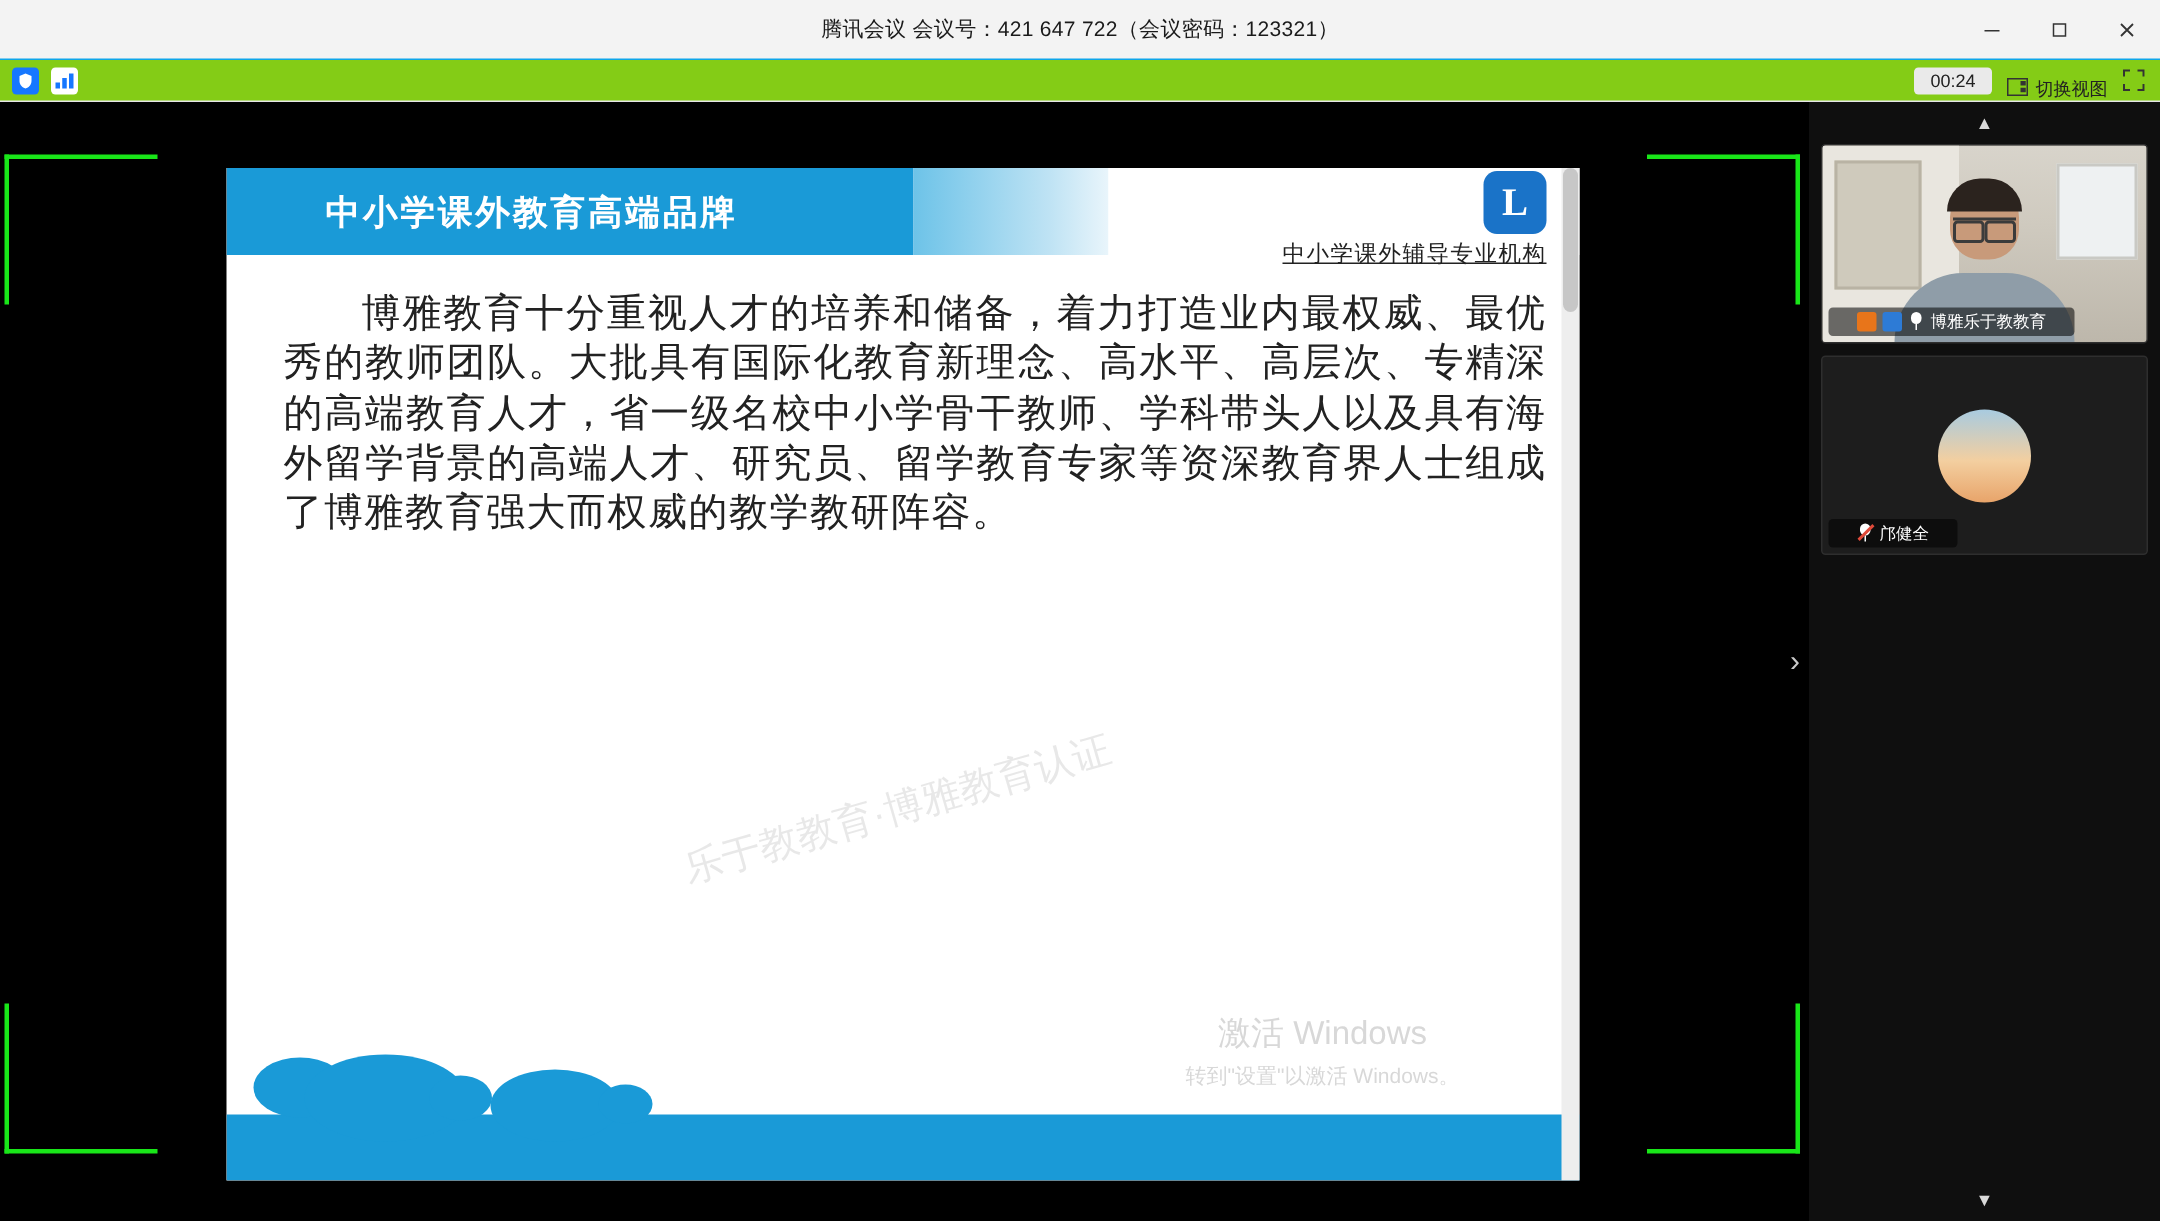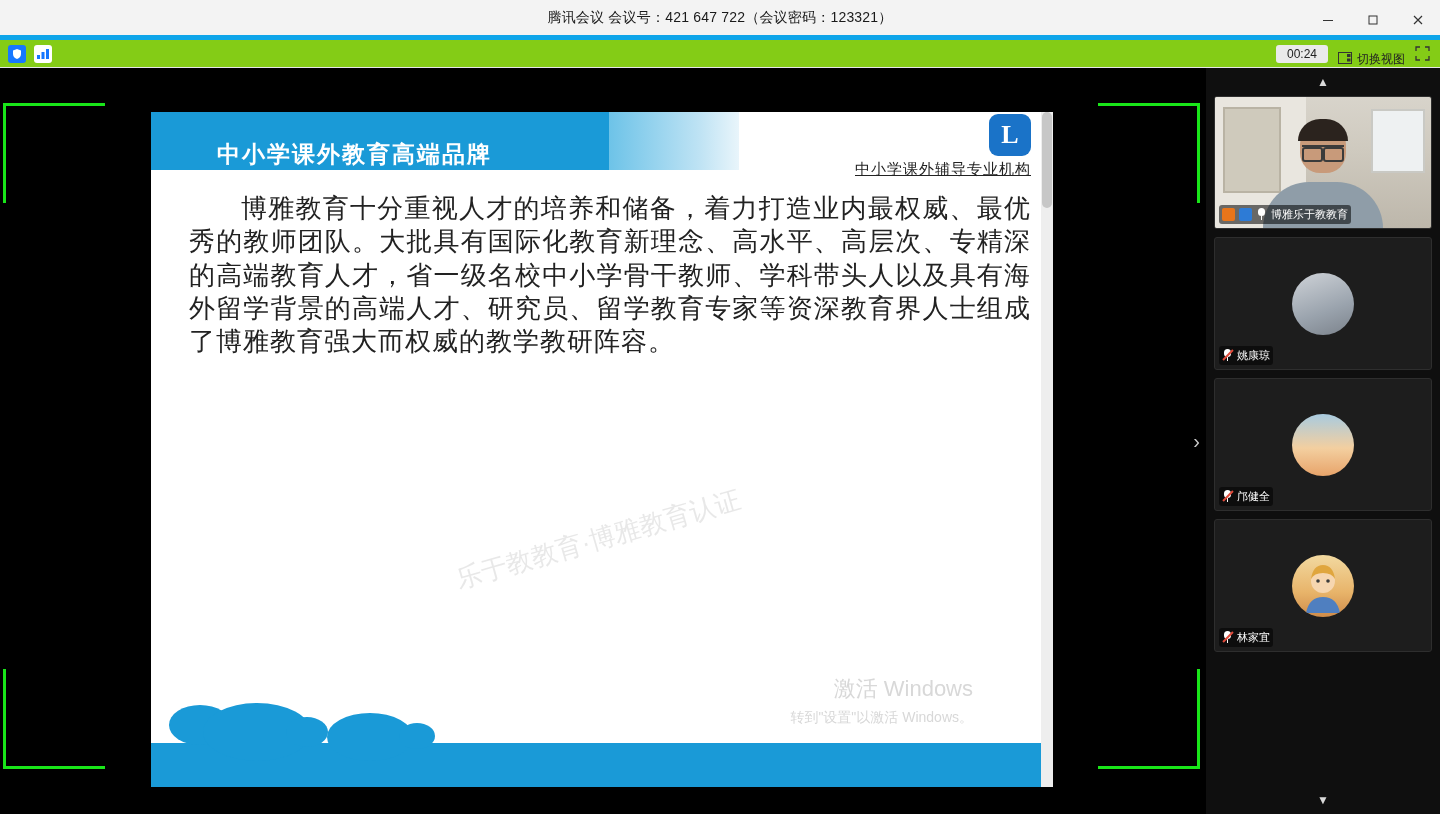--- a/index.html
+++ b/index.html
@@ -6,21 +6,21 @@
   html, body {
     width: 1440px; height: 814px;
     background: #000;
     font-family: "Liberation Sans", sans-serif;
     overflow: hidden;
   }
 
   
   .titlebar {
     position: absolute; top: 0; left: 0; width: 1440px; height: 40px;
-    background: #f3f3f3; border-bottom: 5px solid #0ea5e9;
+    background: #f3f3f3; border-bottom: 1px solid #0ea5e9;
     display: flex; align-items: center; justify-content: center;
   }
   .titlebar-text {
     font-size: 14px; color: #1a1a1a; letter-spacing: .2px;
   }
   .win-controls {
     position: absolute; right: 0; top: 0; height: 40px; display: flex;
   }
   .win-btn {
     width: 45px; height: 40px; display: flex; align-items: center; justify-content: center;
@@ -71,21 +71,21 @@
   }
 
   
   .slide {
     position: absolute; left: 151px; top: 44px; width: 902px; height: 675px;
     background: #fff; overflow: hidden;
   }
   .slide-header { position: relative; height: 58px; width: 100%; display: flex; }
   .hdr-blue {
     width: 458px; height: 58px; background: #1a9ad7;
-    display: flex; align-items: flex-end;
+    display: flex; align-items: center;
   }
   .hdr-blue span {
     color: #fff; font-size: 23px; font-weight: bold; letter-spacing: 2px; padding-left: 66px;
   }
   .hdr-mid { width: 130px; background: linear-gradient(90deg,#6dc3e8 0%, #bfe3f4 70%, #e9f5fb 100%); }
   .hdr-rest { flex: 1; background: #fff; }
   .logo-wrap {
     position: absolute; right: 22px; top: 2px; display: flex; align-items: flex-start; gap: 8px;
   }
   .logo-mark {
@@ -113,21 +113,21 @@
     position: absolute; left: 300px; top: 410px;
     transform: rotate(-16deg);
     color: rgba(150,150,150,.22); font-size: 26px; white-space: nowrap;
     pointer-events: none;
   }
 
   
   .activate {
     position: absolute; right: 80px; bottom: 60px; text-align: center; color: #d8d8d8;
   }
-  .activate .l1 { font-size: 22px; text-align: right; }
+  .activate .l1 { font-size: 22px; }
   .activate .l2 { font-size: 14px; margin-top: 5px; }
 
   
   .slide-footer { position: absolute; left: 0; bottom: 0; width: 100%; height: 130px; }
   .cloud-band { position: absolute; bottom: 0; width: 100%; height: 44px; background: #1a9ad7; }
   .cloud { position: absolute; background: #1a9ad7; border-radius: 50%; }
 
   
   .slide-scroll {
     position: absolute; right: 0; top: 0; width: 12px; height: 100%; background: #eee;
@@ -144,21 +144,21 @@
     color: #d9d9d9; font-size: 12px;
   }
   .tiles { position: absolute; top: 28px; left: 0; width: 234px; height: 690px; overflow: hidden; }
   .tile {
     position: relative; margin: 0 8px 8px 8px; height: 133px; border-radius: 3px;
     background: #1d1d1d; border: 1px solid #2e2e2e; overflow: hidden;
   }
   .tile.video { background: #6d6a62; }
   .tile-label {
     position: absolute; left: 4px; bottom: 4px; display: flex; align-items: center; gap: 4px;
-    background: rgba(0,0,0,.55); border-radius: 3px; padding: 2px 3px;
+    background: rgba(0,0,0,.55); border-radius: 3px; padding: 2px 19px;
     color: #fff; font-size: 11px; max-width: 200px; white-space: nowrap; overflow: hidden;
   }
   .badge { width: 13px; height: 13px; border-radius: 2px; display: inline-block; }
   .badge.host { background: #e8751a; }
   .badge.share { background: #2d7bd6; }
   .mic {
     width: 11px; height: 13px; display: inline-block; position: relative;
   }
   .mic .cap { position: absolute; left: 2px; top: 0; width: 7px; height: 8px; background: #fff; border-radius: 4px; }
   .mic .stand { position: absolute; left: 5px; top: 8px; width: 1px; height: 4px; background: #fff; }
@@ -321,59 +321,29 @@
         <span class="badge share"></span>
         <span class="mic">
           <span class="cap"></span>
             <span class="stand"></span>
         </span>
         <span>博雅乐于教教育</span>
       </div>
     </div>
 
 
-    <div class="tile">
-      <div class="avatar av-photo1"></div>
-      <div class="tile-label">
-        <span class="mic muted">
-          <span class="cap"></span>
-            <span class="stand"></span>
-            <span class="slash"></span>
-        </span>
-        <span>姚康琼</span>
-      </div>
-    </div>
 
     <div class="tile">
       <div class="avatar av-photo2"></div>
       <div class="tile-label">
         <span class="mic muted">
           <span class="cap"></span>
             <span class="stand"></span>
             <span class="slash"></span>
         </span>
         <span>邝健全</span>
       </div>
     </div>
 
-    <div class="tile">
-      <div class="avatar av-photo3">
-        <svg width="54" height="54" viewBox="0 0 54 54">
-          <circle cx="27" cy="22" r="12" fill="#f6d6b0"></circle>
-          <path d="M15 20 q2 -14 12 -14 q10 0 12 14 q-3 -6 -12 -6 q-9 0 -12 6" fill="#e0a63e"></path>
-          <circle cx="22" cy="22" r="1.8" fill="#3b3b3b"></circle>
-          <circle cx="32" cy="22" r="1.8" fill="#3b3b3b"></circle>
-          <path d="M10 54 q3 -16 17 -16 q14 0 17 16 Z" fill="#4f7fc0"></path>
-        </svg>
-      </div>
-      <div class="tile-label">
-        <span class="mic muted">
-          <span class="cap"></span>
-            <span class="stand"></span>
-            <span class="slash"></span>
-        </span>
-        <span>林家宜</span>
-      </div>
-    </div>
   </div>
 
   <div class="rail-down" style="position:absolute; bottom:0;">▼</div>
 </div>
 
 </body></html>

